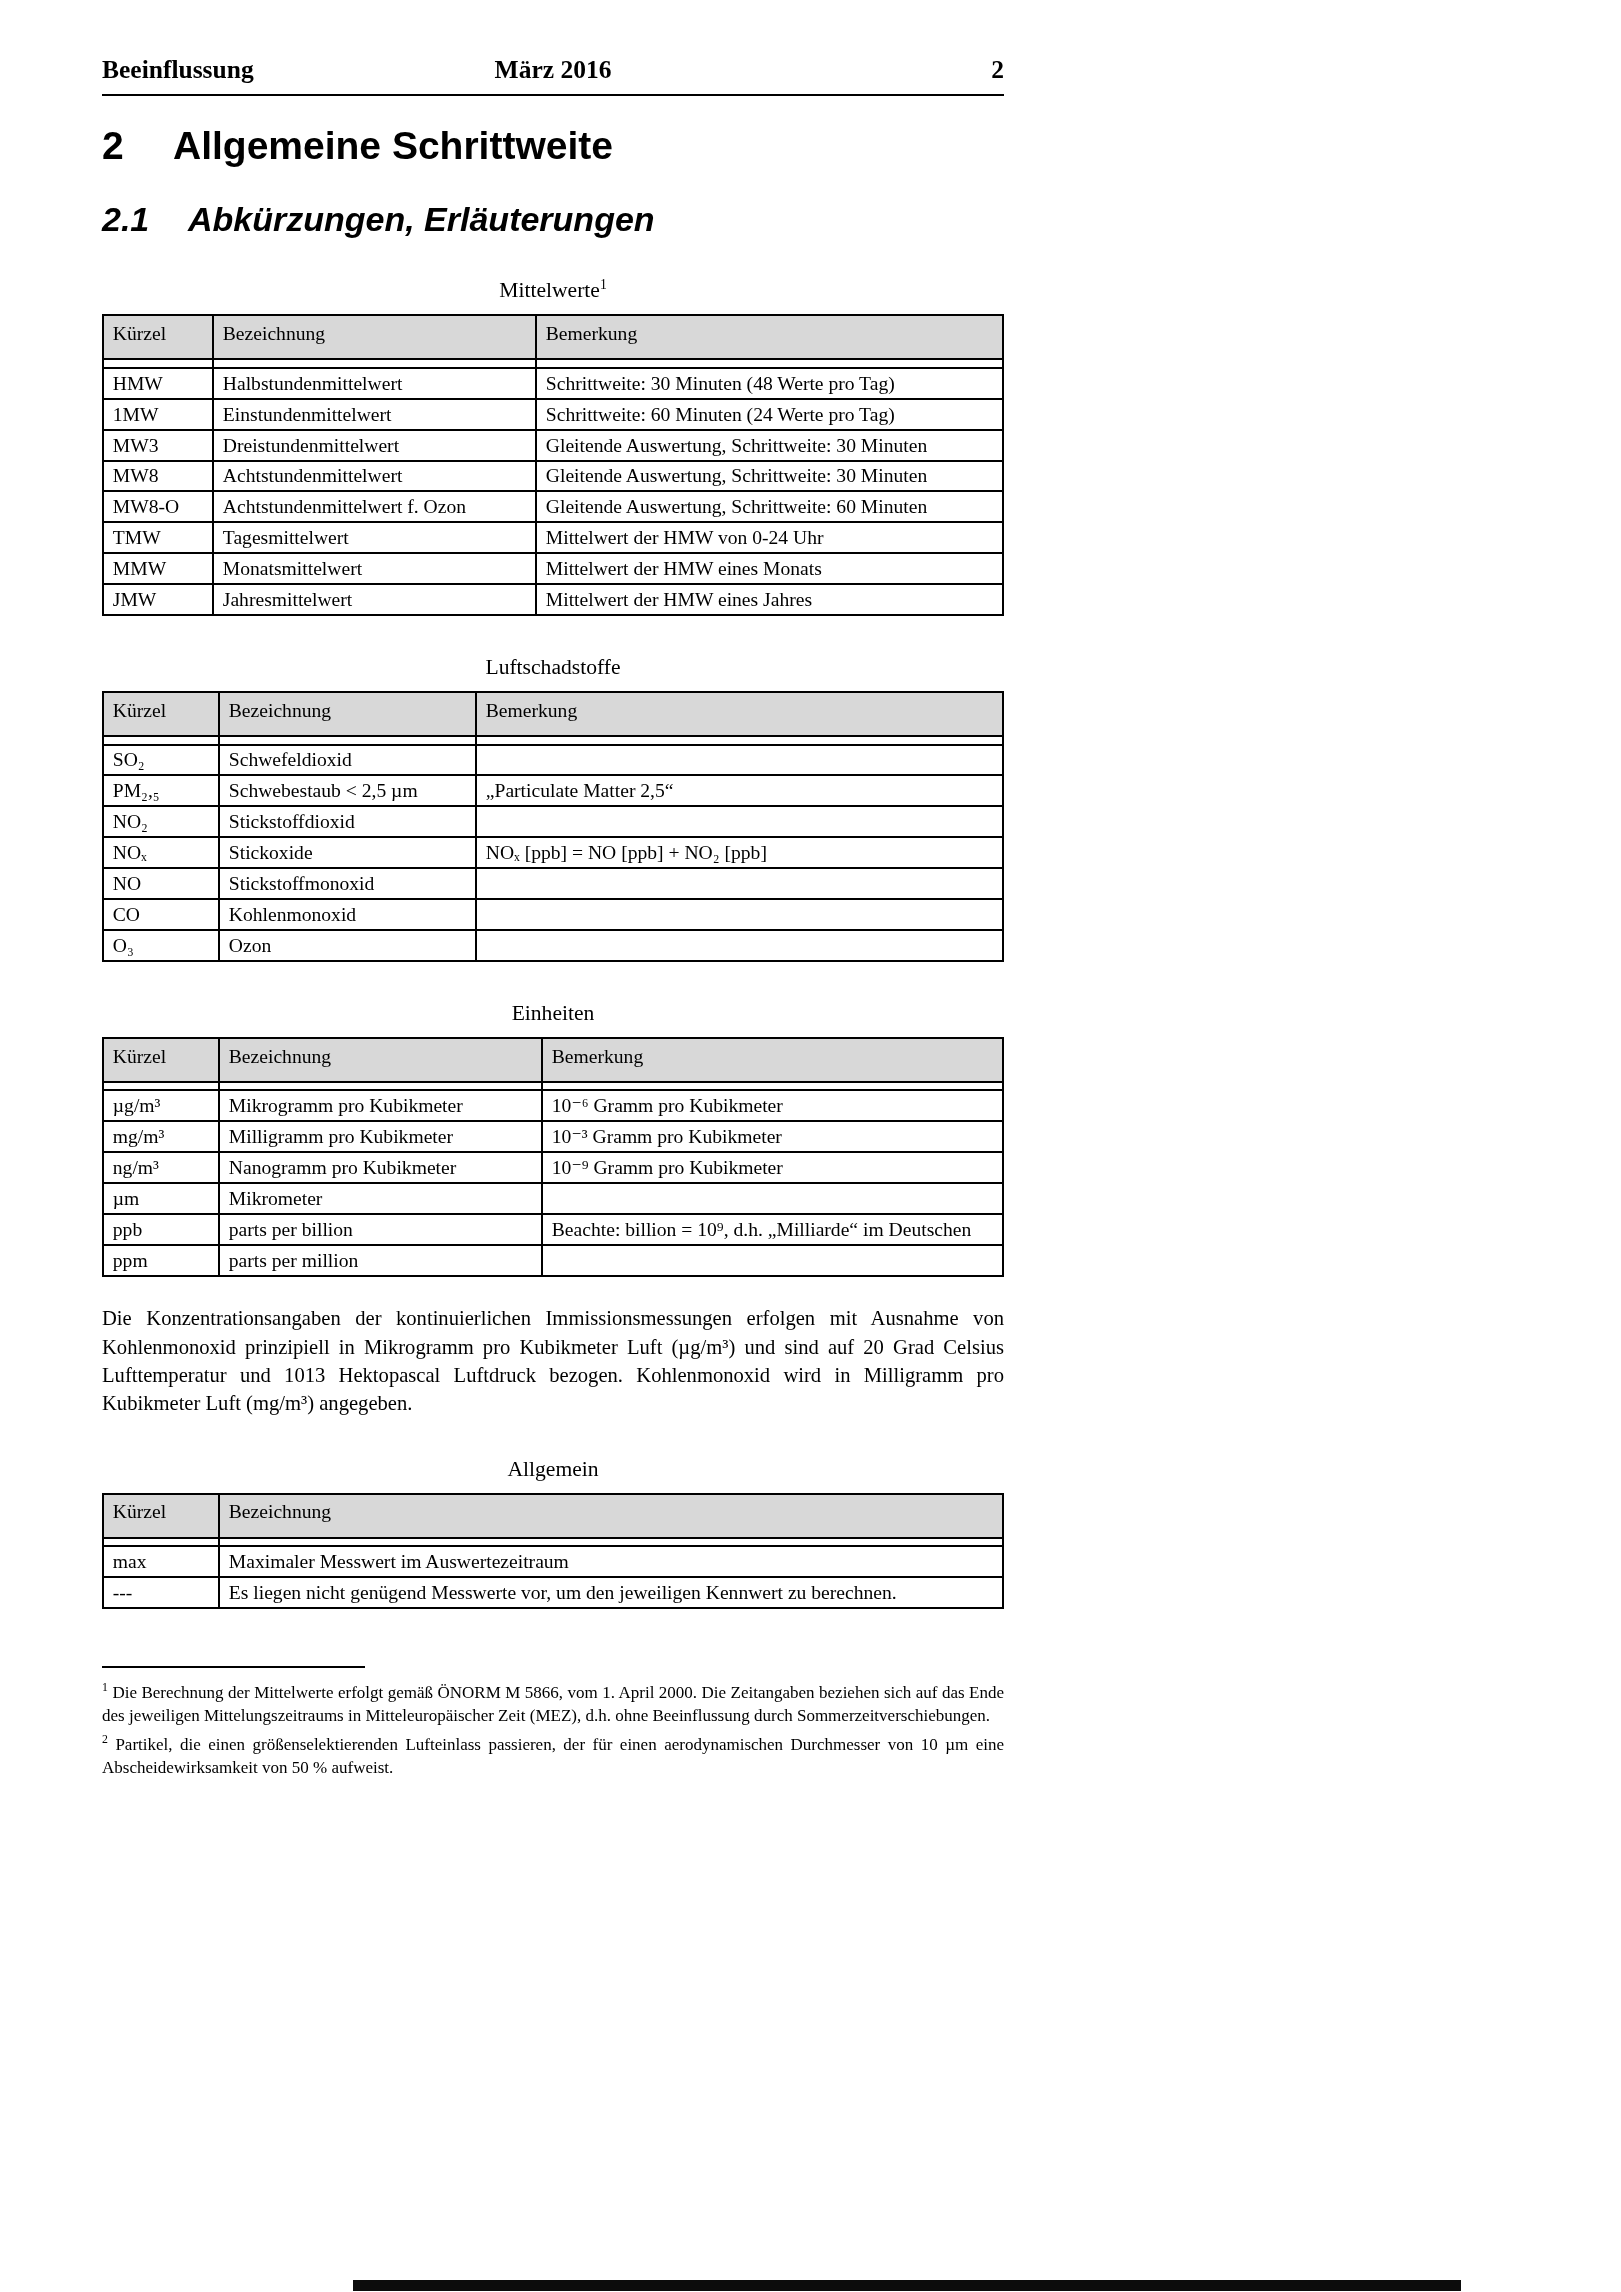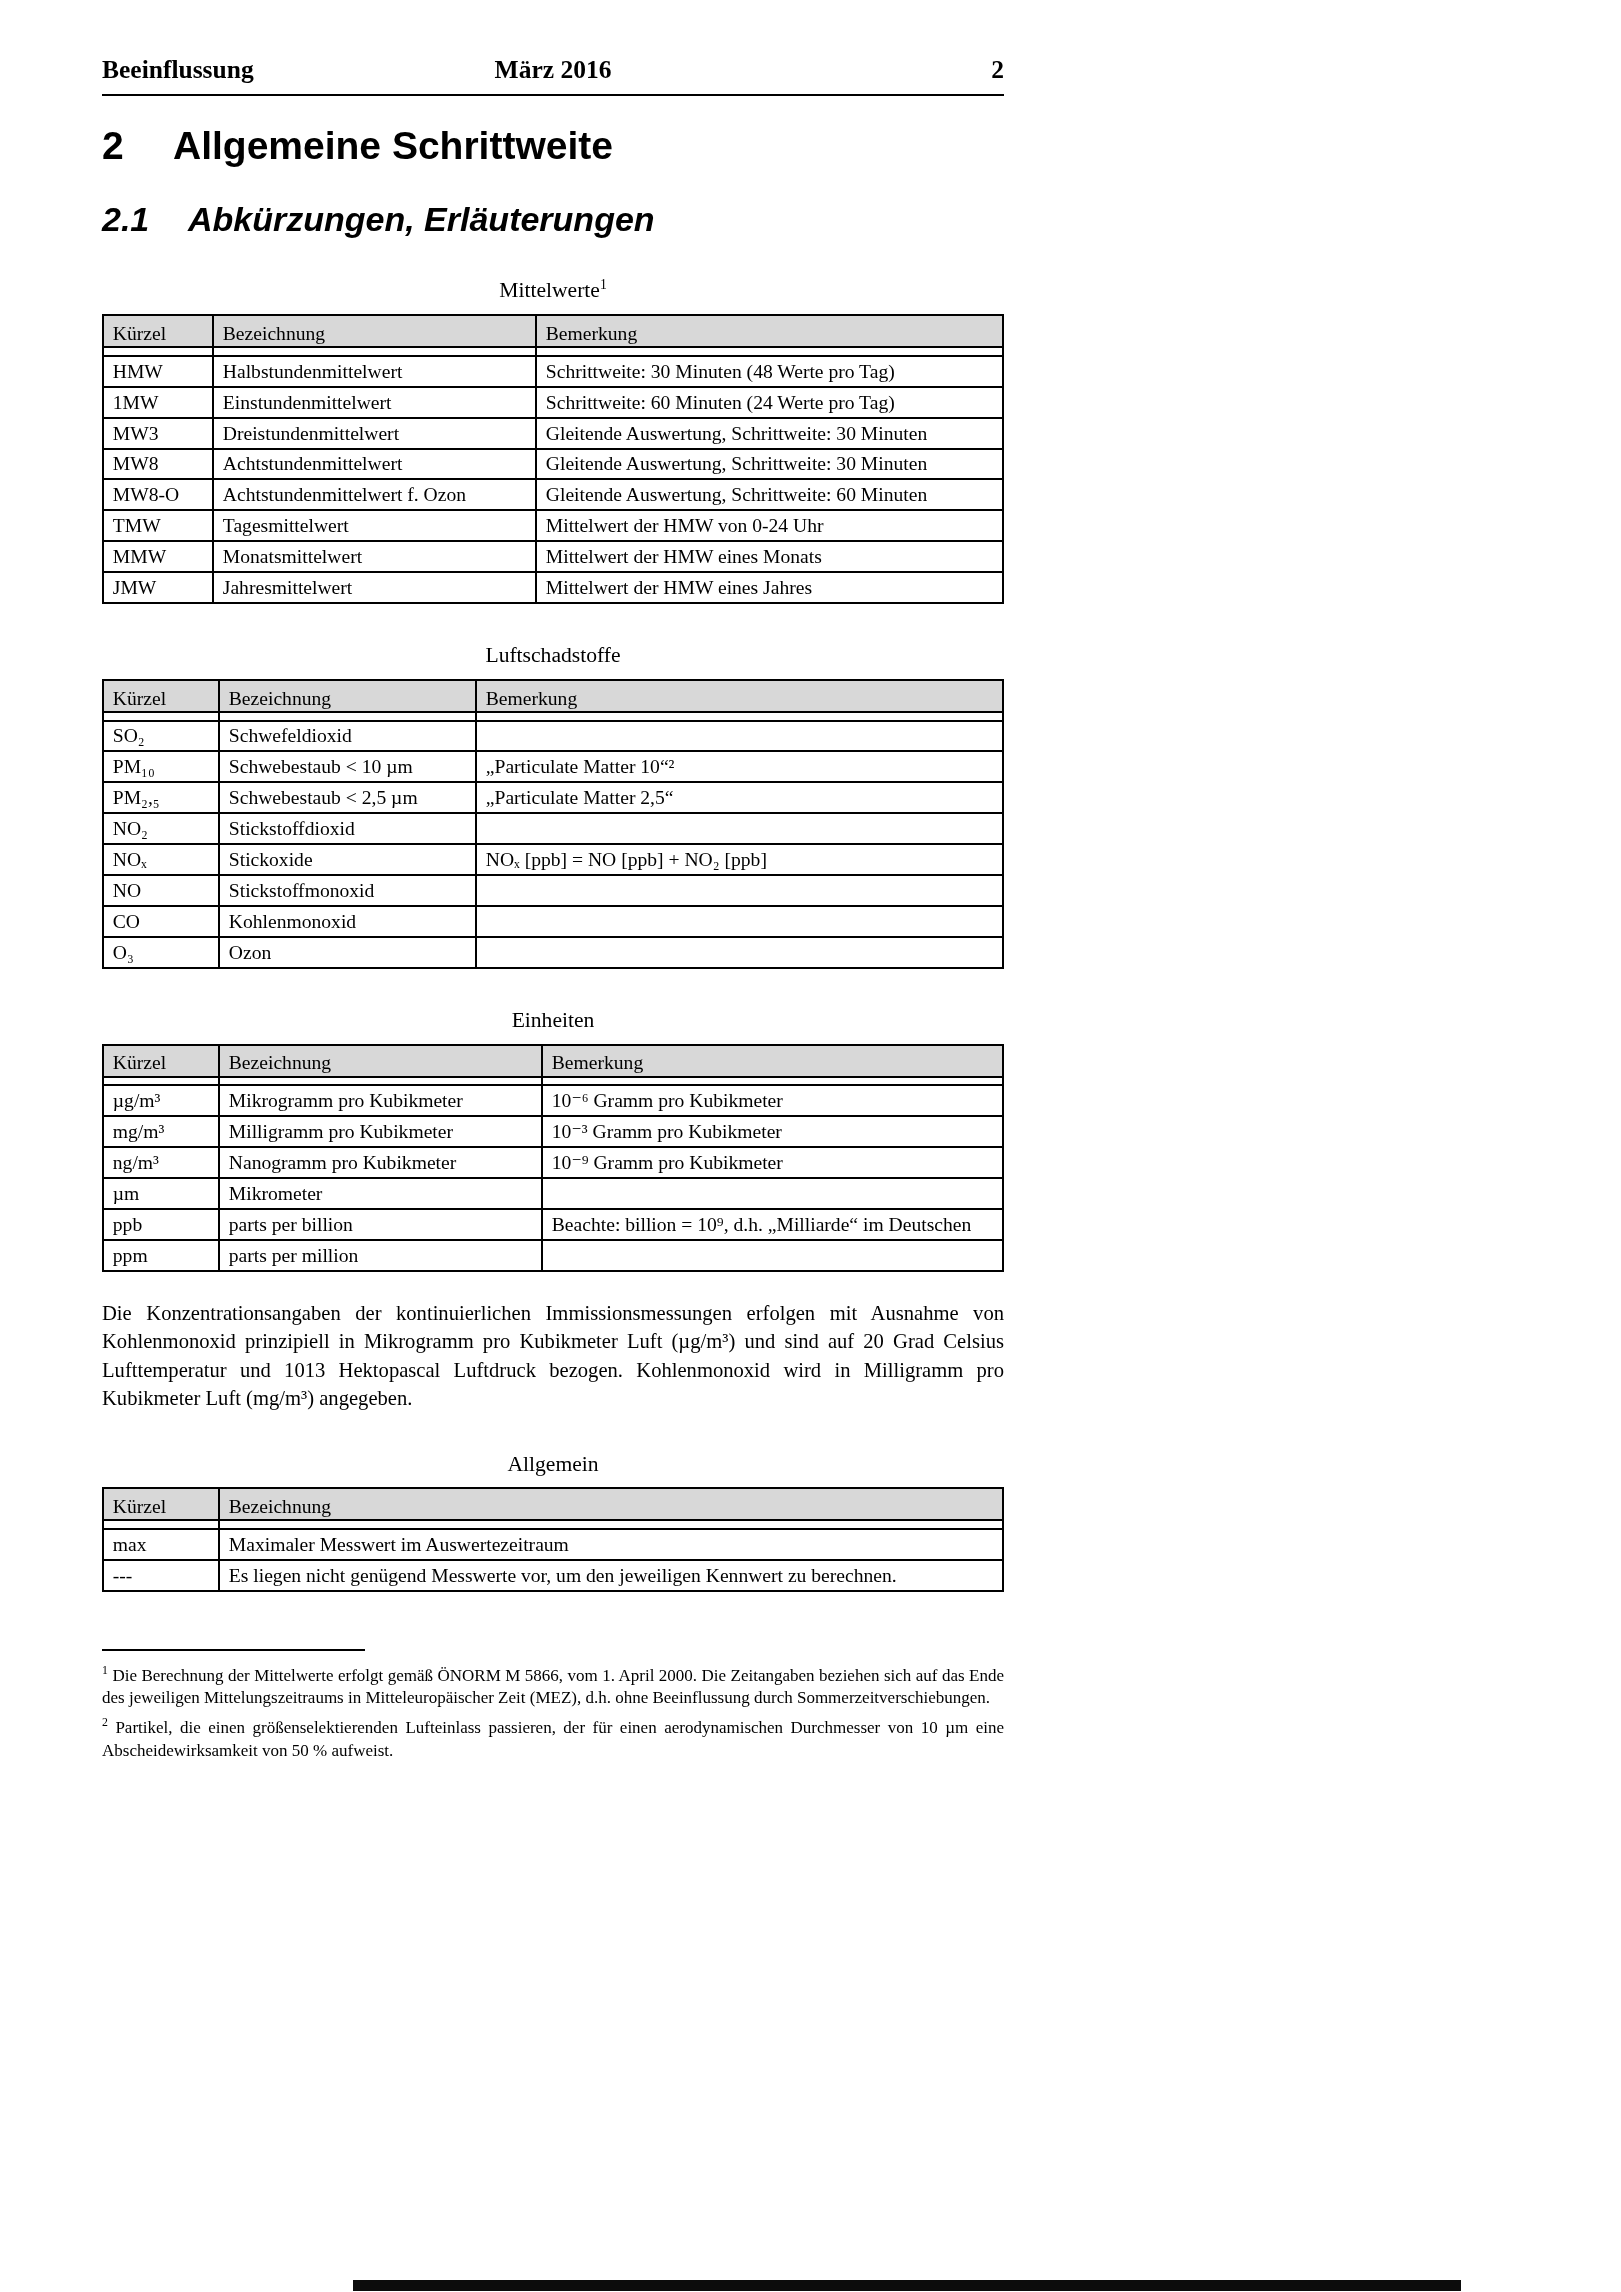--- a/index.html
+++ b/index.html
@@ -49,21 +49,21 @@
   .tbl-caption sup { font-size: 13.7px; }
 
   
   table.tbl { width: 100%; border-collapse: collapse; font-size: 19.6px; }
   .tbl th, .tbl td {
     border: 2px solid #000;
     padding: 2.9px 8.8px;
     text-align: left; vertical-align: middle;
     font-weight: normal; line-height: 1.18;
   }
-  .tbl thead tr.head th { background: #d8d8d8; padding-top: 5.9px; padding-bottom: 1px; }
+  .tbl thead tr.head th { background: #d8d8d8; padding-top: 5.9px; padding-bottom: 13px; }
   .tbl tr.spacer td { height: 8.8px; padding: 0; }
 
   
   .body-par {
     margin: 27.4px 0 0 0;
     font-size: 20.6px; line-height: 1.38;
     text-align: justify;
   }
 
   
@@ -188,25 +188,20 @@
           <td></td>
         </tr>
     </thead>
     <tbody>
       <tr>
           <td>SO₂</td>
           <td>Schwefeldioxid</td>
           <td></td>
         </tr>
       <tr>
-          <td>PM₁₀</td>
-          <td>Schwebestaub &lt; 10 µm</td>
-          <td>„Particulate Matter 10“²</td>
-        </tr>
-      <tr>
           <td>PM₂,₅</td>
           <td>Schwebestaub &lt; 2,5 µm</td>
           <td>„Particulate Matter 2,5“</td>
         </tr>
       <tr>
           <td>NO₂</td>
           <td>Stickstoffdioxid</td>
           <td></td>
         </tr>
       <tr>

